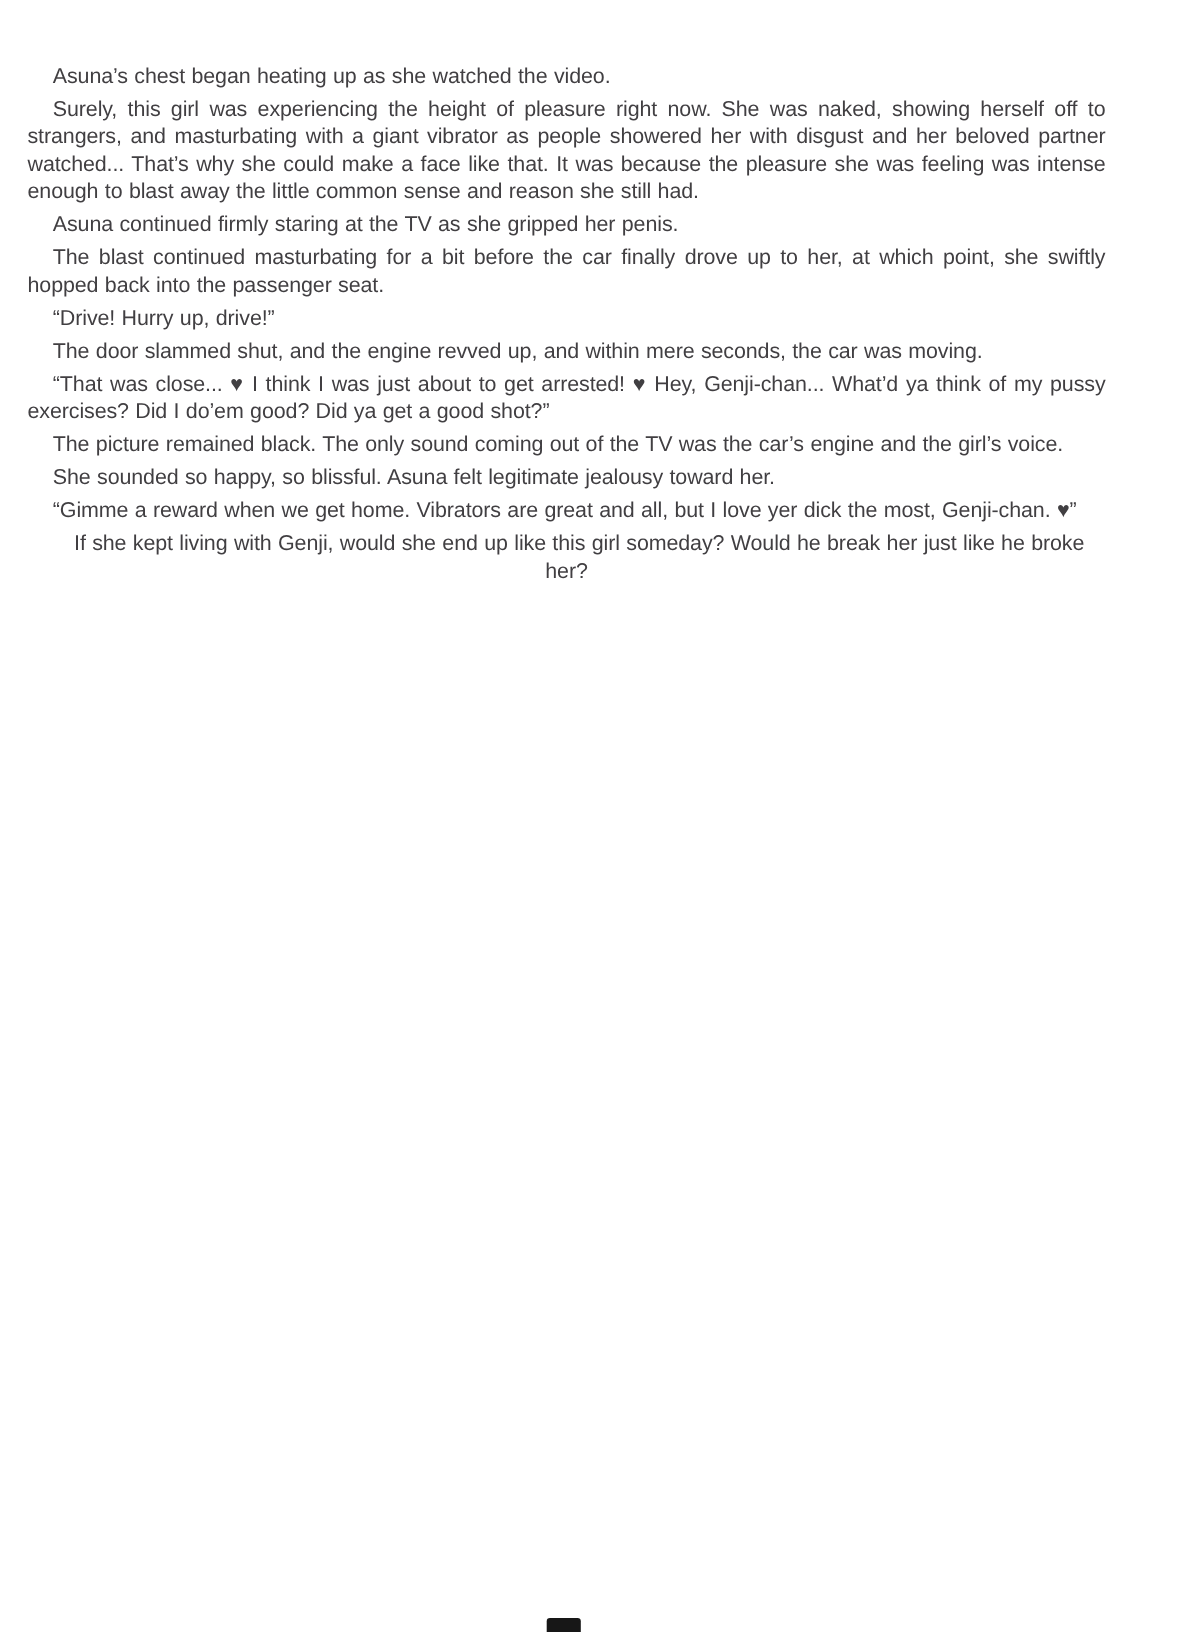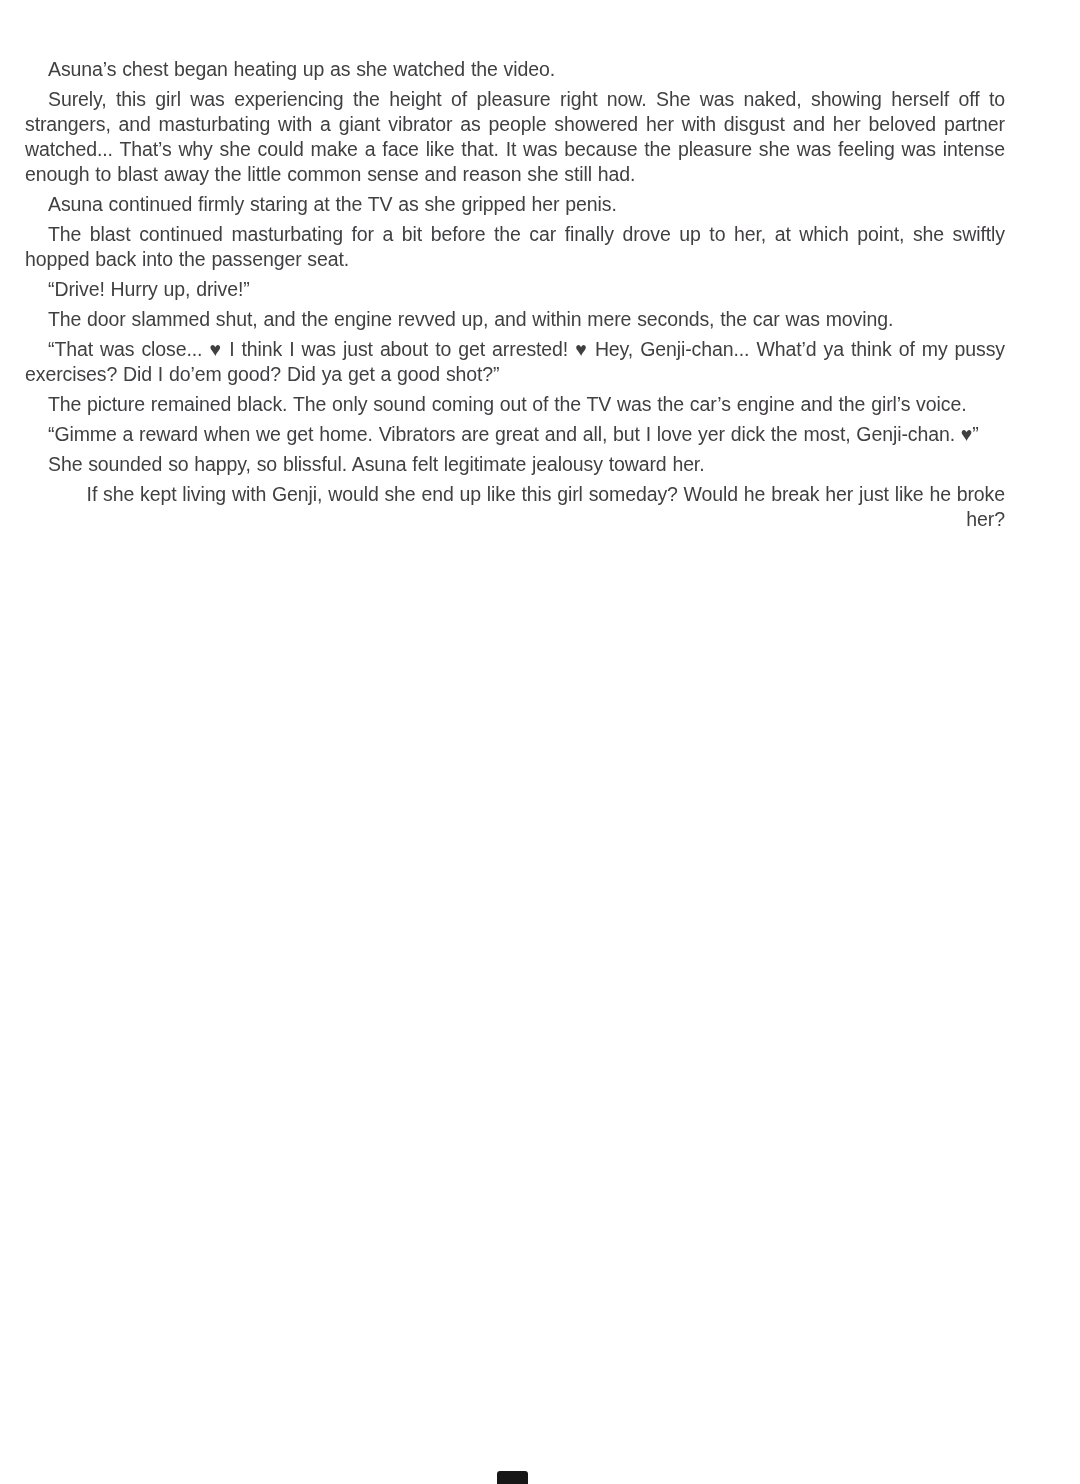--- a/index.html
+++ b/index.html
@@ -31,21 +31,21 @@
   .para{
     margin:0 0 5px 0;
     font-size:19.5px;
     line-height:25px;
     color:var(--ink);
     text-align:justify;
     text-indent:23px;
     letter-spacing:-0.1px;
     word-spacing:0.5px;
   }
-  .para:last-child{text-align:right;}
+  .para:last-child{text-align:center;}
   .bottom-marker{
     position:absolute;
     left:497px;
     top:1471px;
     width:31px;
     height:13px;
     background:var(--marker);
     border-radius:3px 3px 0 0;
   }
 </style>
@@ -55,18 +55,18 @@
 <main class="page">
   <section class="text-block" id="paragraphs">
       <p class="para">Asuna’s chest began heating up as she watched the video.</p>
       <p class="para">Surely, this girl was experiencing the height of pleasure right now. She was naked, showing herself off to strangers, and masturbating with a giant vibrator as people showered her with disgust and her beloved partner watched... That’s why she could make a face like that. It was because the pleasure she was feeling was intense enough to blast away the little common sense and reason she still had.</p>
       <p class="para">Asuna continued firmly staring at the TV as she gripped her penis.</p>
       <p class="para">The blast continued masturbating for a bit before the car finally drove up to her, at which point, she swiftly hopped back into the passenger seat.</p>
       <p class="para">“Drive! Hurry up, drive!”</p>
       <p class="para">The door slammed shut, and the engine revved up, and within mere seconds, the car was moving.</p>
       <p class="para">“That was close... ♥ I think I was just about to get arrested! ♥ Hey, Genji-chan... What’d ya think of my pussy exercises? Did I do’em good? Did ya get a good shot?”</p>
       <p class="para">The picture remained black. The only sound coming out of the TV was the car’s engine and the girl’s voice.</p>
+      <p class="para">She sounded so happy, so blissful. Asuna felt legitimate jealousy toward her.</p>
       <p class="para">“Gimme a reward when we get home. Vibrators are great and all, but I love yer dick the most, Genji-chan. ♥”</p>
-      <p class="para">She sounded so happy, so blissful. Asuna felt legitimate jealousy toward her.</p>
       <p class="para">If she kept living with Genji, would she end up like this girl someday? Would he break her just like he broke her?</p>
     </section>
   <div class="bottom-marker" style="display: block;"></div>
 </main>
 
 </body></html>

